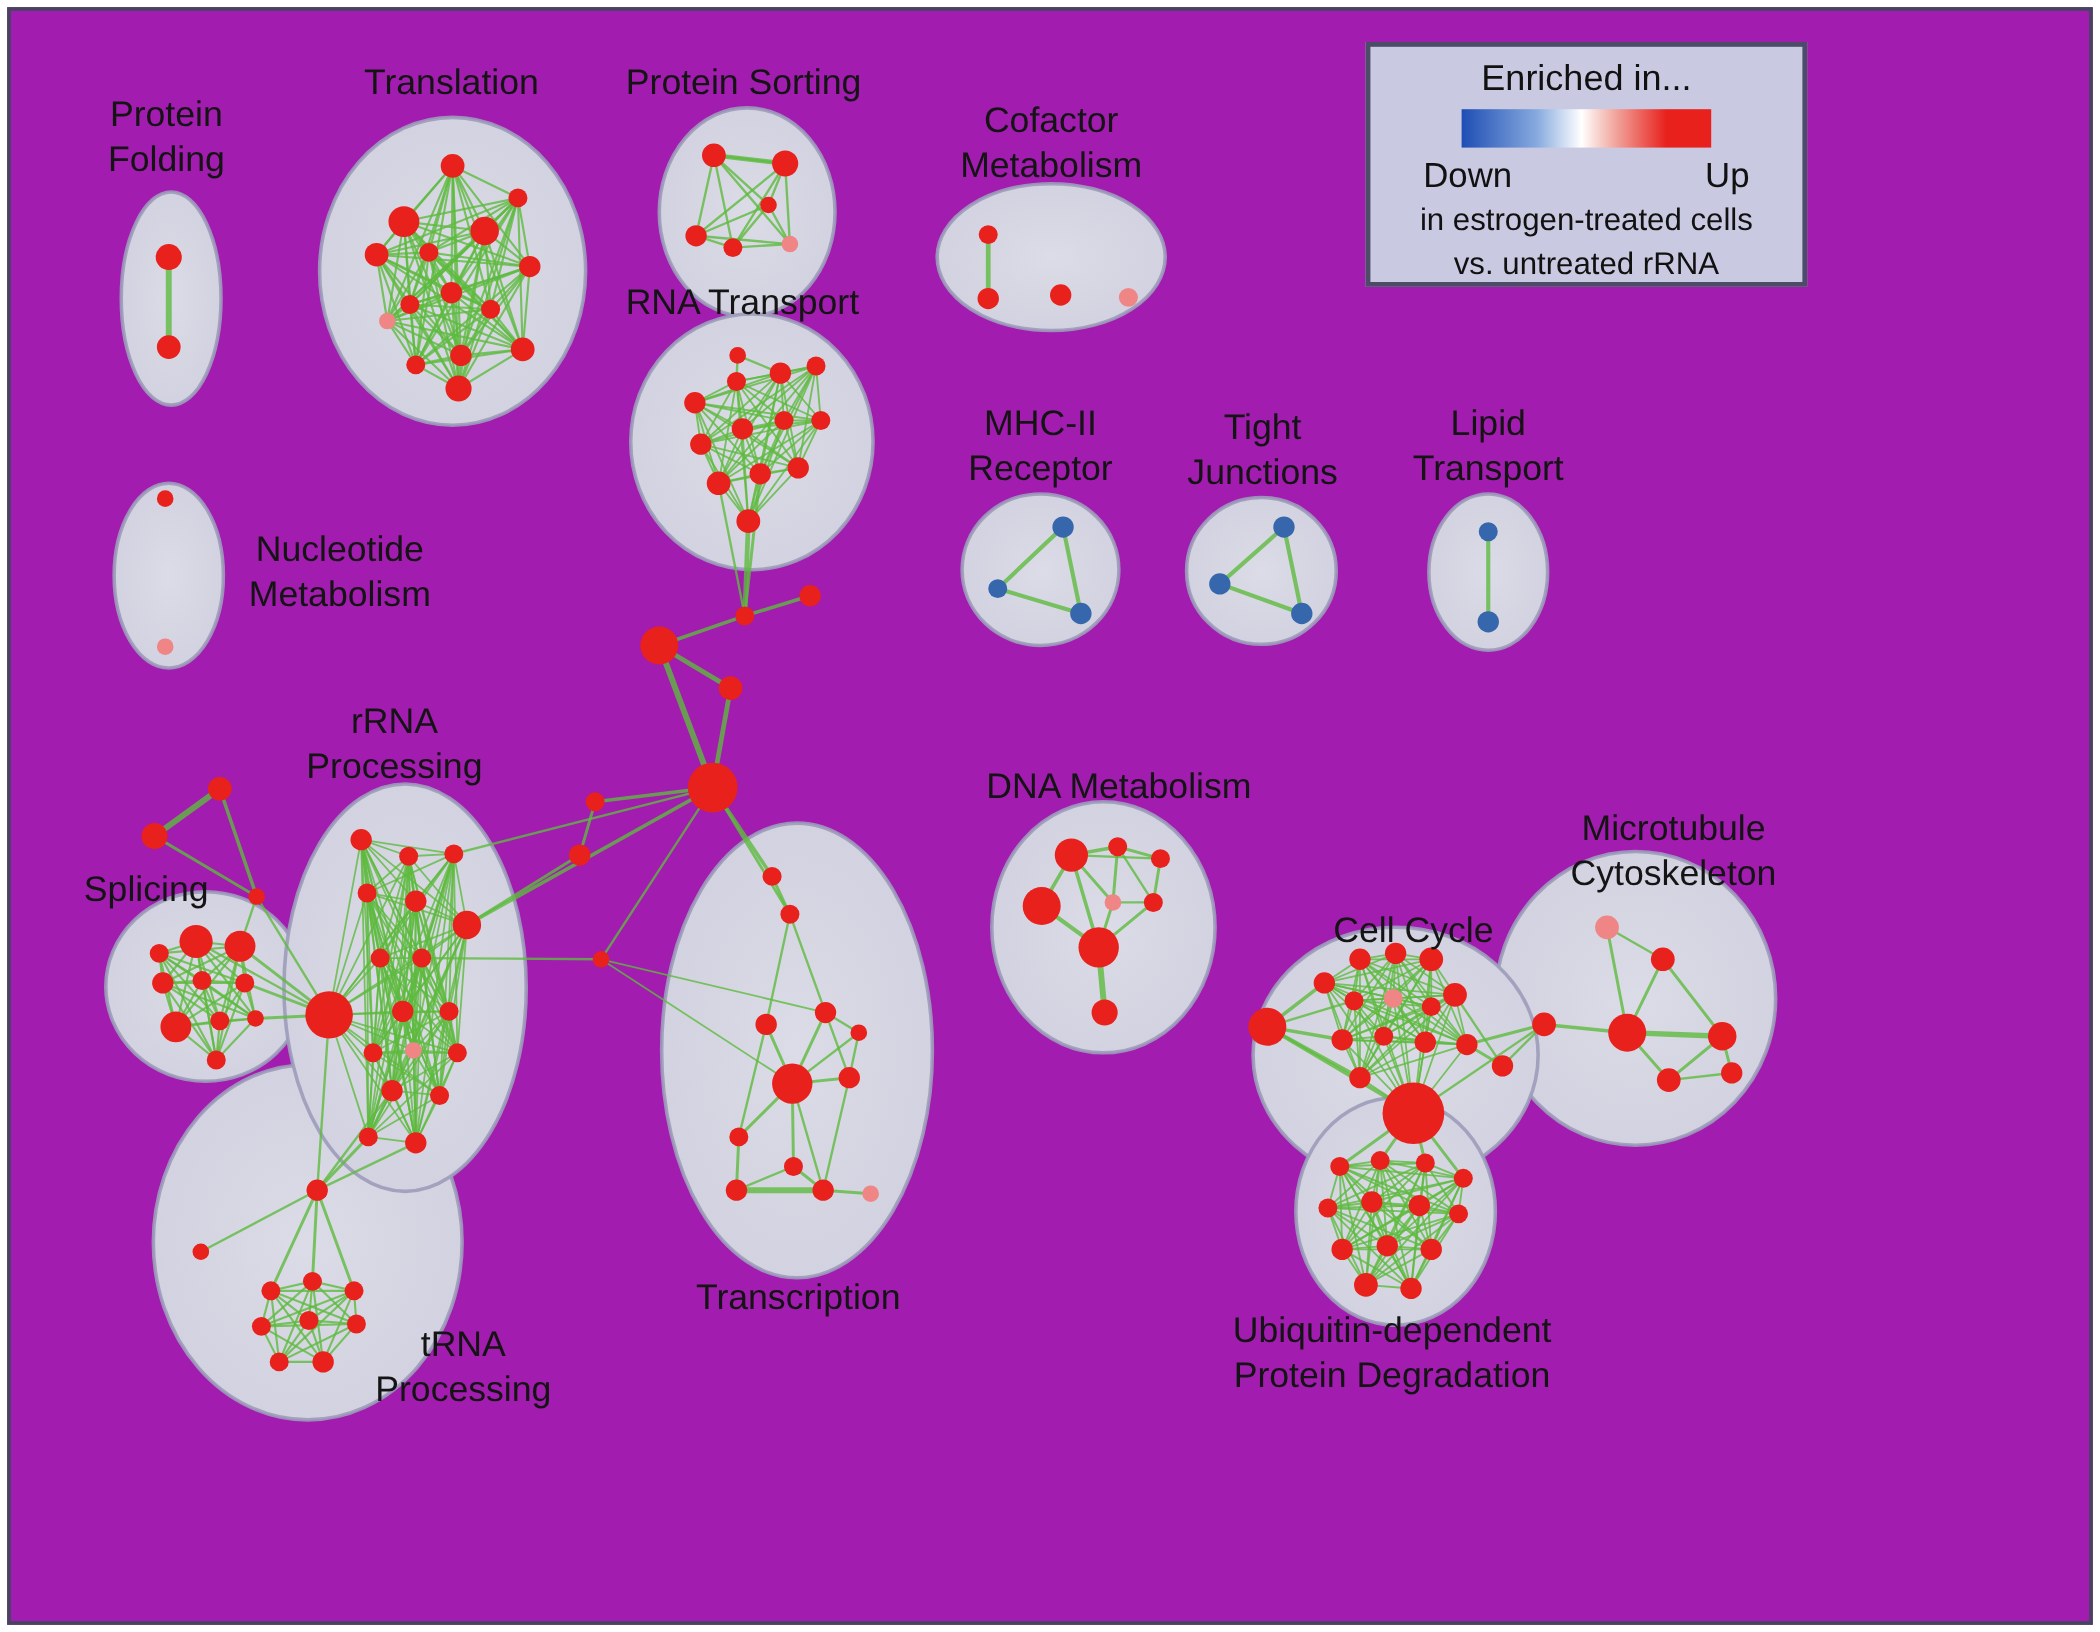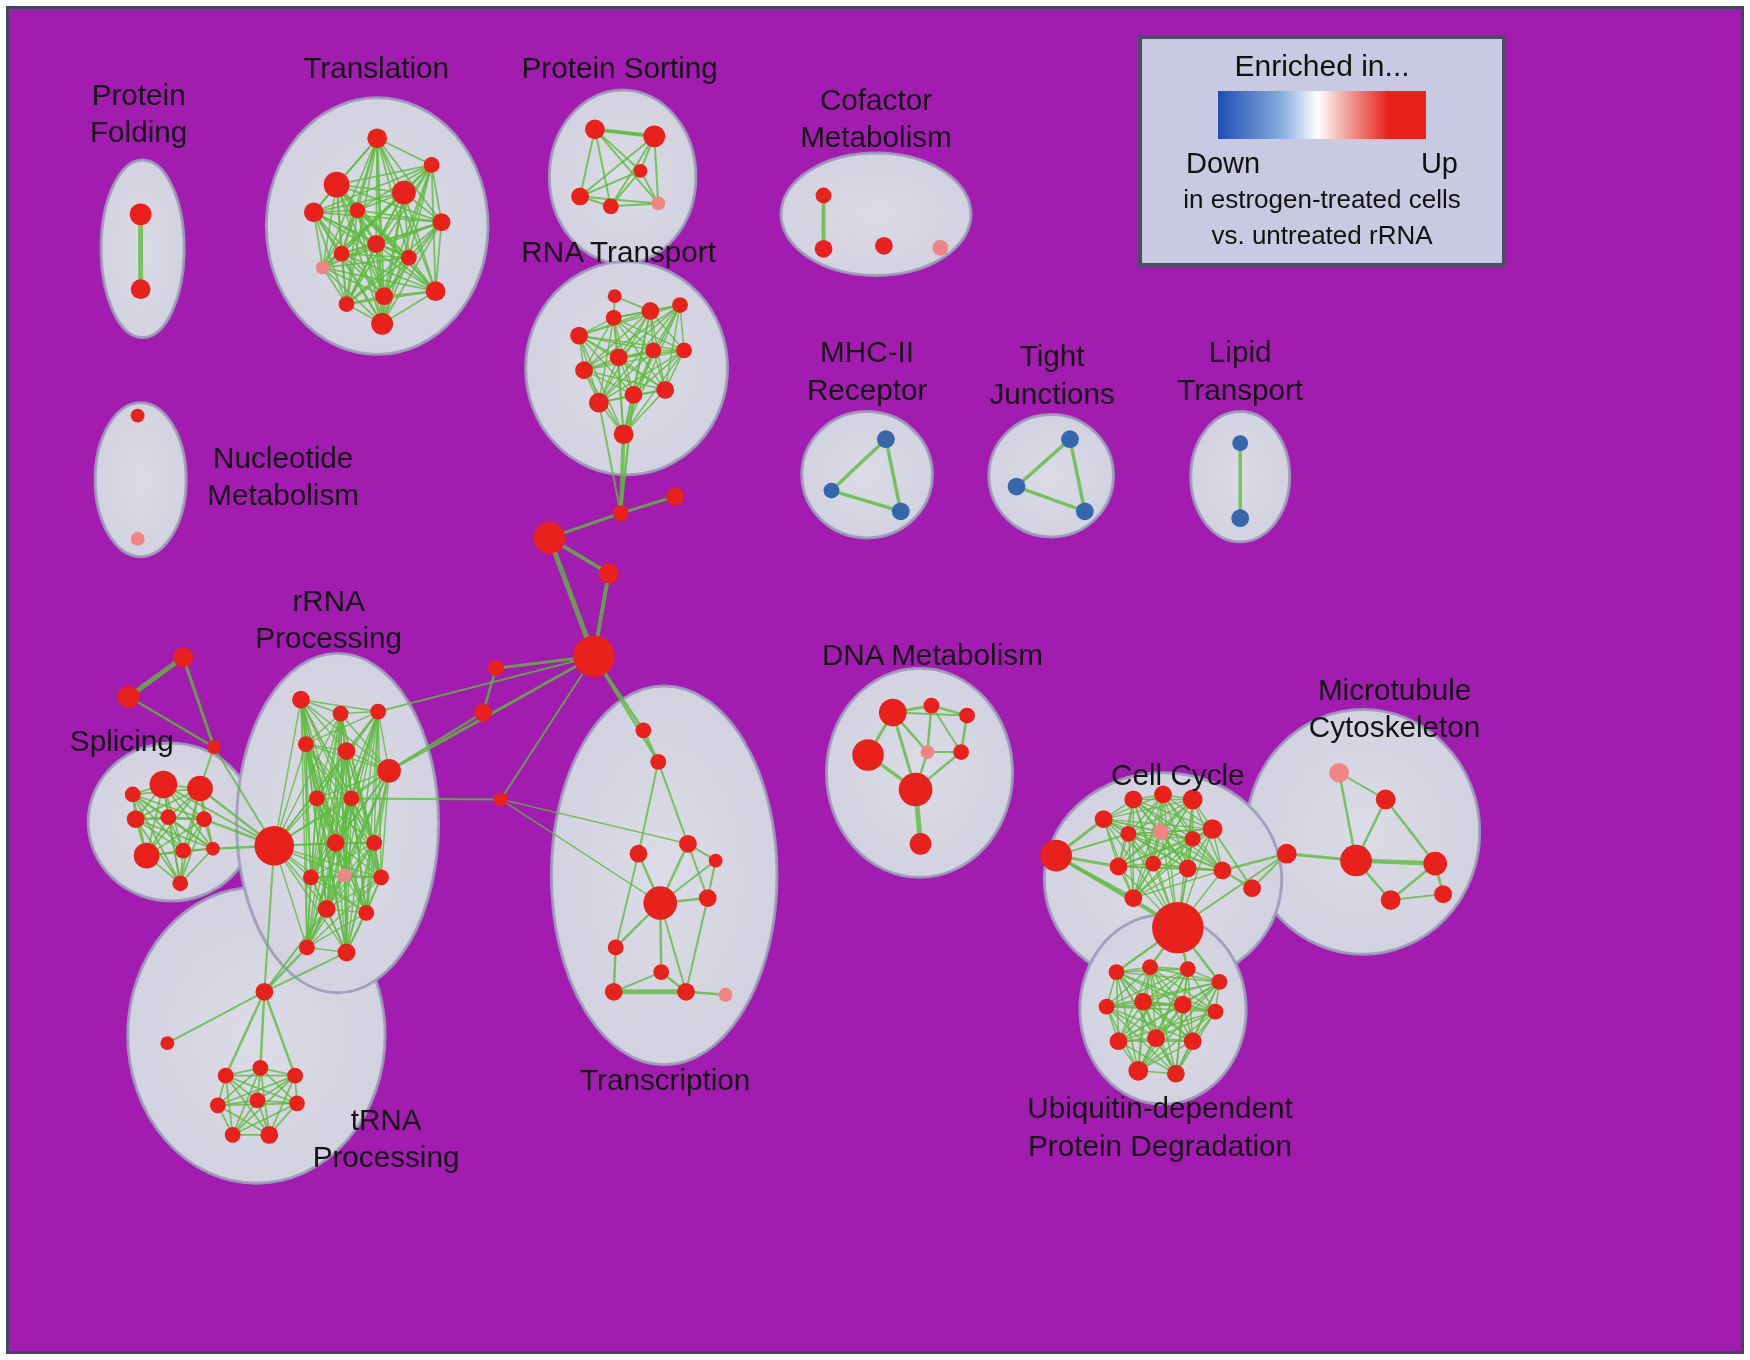--- a/index.html
+++ b/index.html
@@ -1,20 +1,20 @@
 <!DOCTYPE html>
 <html><head>
 <meta charset="utf-8">
 <style>
   html,body{margin:0;padding:0;}
   body{width:1750px;height:1360px;background:#ffffff;font-family:"Liberation Sans",sans-serif;position:relative;overflow:hidden;}
   #frame{position:absolute;left:6px;top:6px;right:6px;bottom:6px;border:3px solid #45455f;background:#c9c9e1;overflow:hidden;}
   #network-svg{position:absolute;left:0;top:0;width:100%;height:100%;display:block;}
   svg text{font-family:"Liberation Sans",sans-serif;}
-  .legend{position:absolute;left:1129px;top:26px;width:368px;height:232px;border:4px solid #4c4c68;background:#c9c9e1;box-sizing:border-box;display:flex;flex-direction:column;align-items:center;padding-top:10px;}
+  .legend{position:absolute;left:1129px;top:26px;width:368px;height:204px;border:4px solid #4c4c68;background:#c9c9e1;box-sizing:border-box;display:flex;flex-direction:column;align-items:center;padding-top:10px;}
   .legend-title{font-size:30px;color:#111;}
   .legend-bar{width:208px;height:48px;margin-top:8px;}
   .legend-row{width:272px;display:flex;justify-content:space-between;font-size:29px;margin-top:8px;color:#111;}
   .legend-caption{font-size:26px;color:#111;margin-top:3px;line-height:1.25;}
 </style>
 </head>
 <body>
 
 <div id="frame" style="background: #a21caf; border-color: rgb(69, 69, 95);">
 

